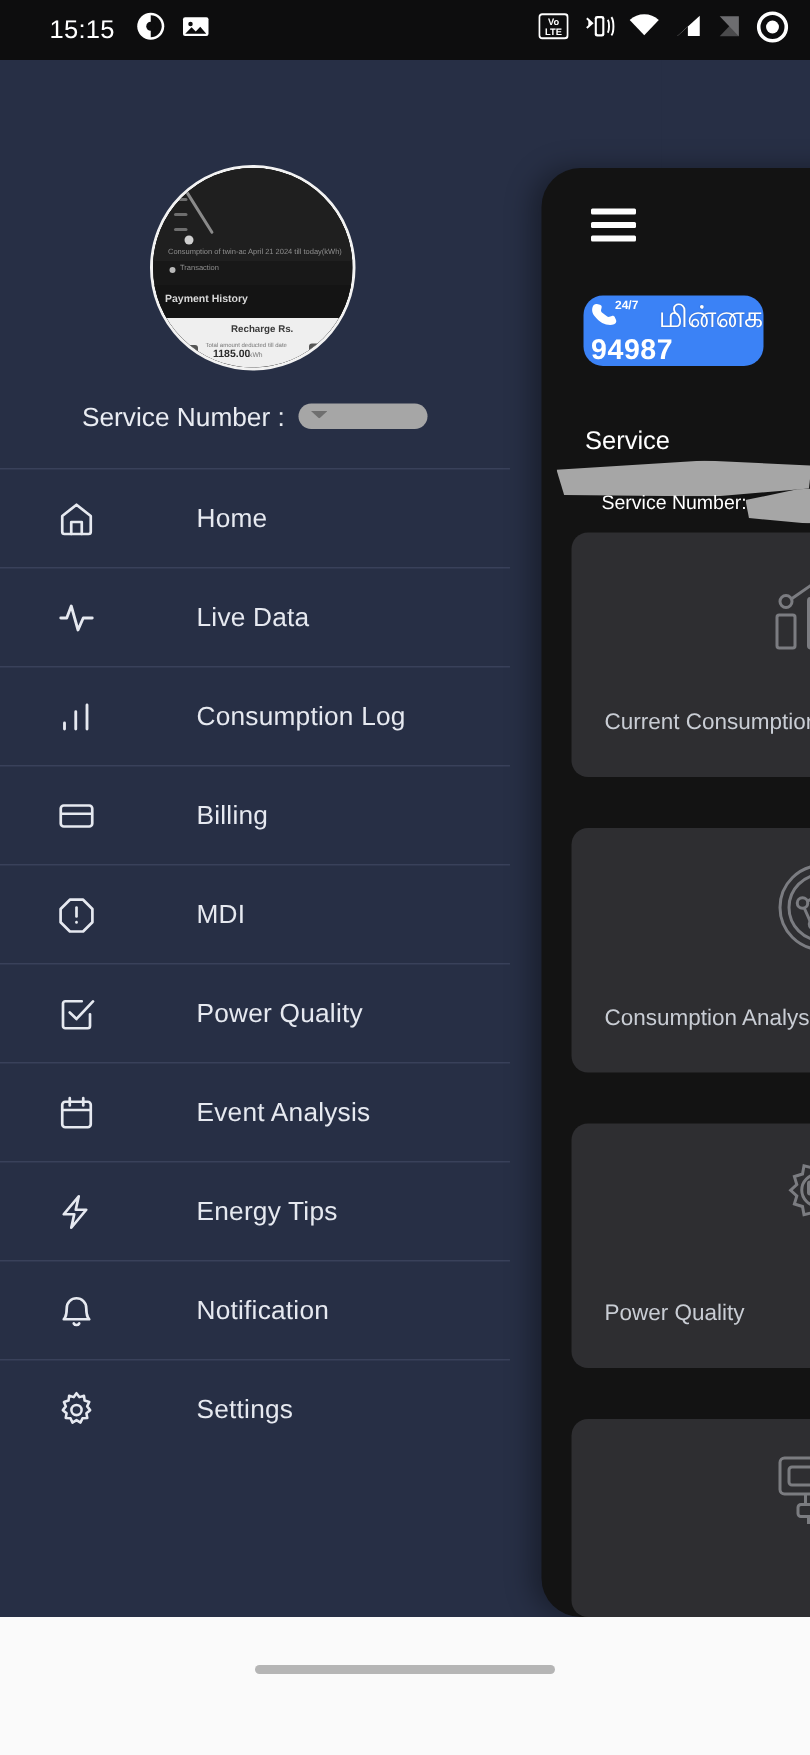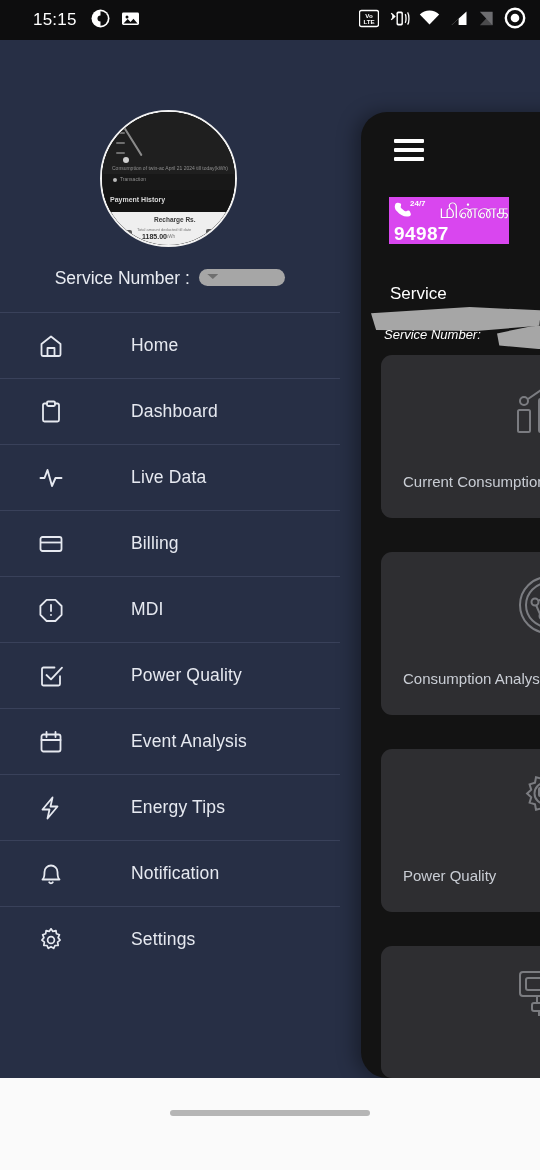--- a/index.html
+++ b/index.html
@@ -116,23 +116,24 @@
     position: absolute; top: 27px; left: 33px;
     width: 30px; height: 22px;
     display: flex; flex-direction: column; justify-content: space-between;
   }
   #hamburger span {
     display: block; height: 4px; background: #ffffff; border-radius: 1px;
   }
   #banner {
     position: absolute; top: 85px; left: 28px;
     width: 120px; height: 47px;
-    background: #d946ef;
+    background: #3b82f6;
     padding: 2px 3px 0 3px;
     overflow: hidden;
+    border-radius: 13px;
   }
   .banner-top {
     display: flex; align-items: center; gap: 1px; height: 24px;
   }
   .banner-tamil {
     color: #ffffff; font-size: 20px; line-height: 22px;
     font-family: "DejaVu Sans", sans-serif;
     letter-spacing: -.5px;
     text-shadow: 0 0 1px rgba(0,0,0,.25);
     margin-left: 24px;
@@ -151,22 +152,22 @@
     color: #ffffff; font-size: 17px;
   }
   .redact {
     position: absolute; background: #a6a6a6;
   }
   #redact-name {
     top: 195px; left: 10px; width: 170px; height: 24px;
     clip-path: polygon(0 26%, 58% 0, 100% 14%, 99% 78%, 62% 100%, 3% 96%);
   }
   #svc2-label {
-    position: absolute; top: 215px; left: 23px;
-    color: #ffffff; font-size: 13px; font-style: italic;
+    position: absolute; top: 215px; left: 40px;
+    color: #ffffff; font-size: 13px;
   }
   #redact-svc {
     top: 207px; left: 136px; width: 115px; height: 30px;
     clip-path: polygon(0 48%, 30% 24%, 100% 10%, 100% 92%, 36% 100%, 2% 88%);
   }
 
   .card {
     position: absolute; left: 20px;
     width: 210px; height: 163px;
     background: #2e2e31;
@@ -301,39 +302,40 @@
       <div class="menu-item">
         <span class="mi-icon">
           <svg width="26" height="26" viewBox="0 0 26 26" fill="none" stroke="#e6e9f0" stroke-width="1.8" stroke-linecap="round" stroke-linejoin="round">
               <path d="M3.5 11L13 3.5 22.5 11v10.5a1.5 1.5 0 0 1-1.5 1.5H5a1.5 1.5 0 0 1-1.5-1.5z"></path>
               <path d="M9.5 23v-8h7v8"></path>
             </svg>
         </span>
         <span class="mi-label">Home</span>
       </div>
 
-      <div class="menu-item">
-        <span class="mi-icon">
-          <svg width="26" height="26" viewBox="0 0 26 26" fill="none" stroke="#e6e9f0" stroke-width="1.8" stroke-linecap="round" stroke-linejoin="round">
-              <path d="M9 4.5H6.5A1.5 1.5 0 0 0 5 6v15a1.5 1.5 0 0 0 1.5 1.5h13A1.5 1.5 0 0 0 21 21V6a1.5 1.5 0 0 0-1.5-1.5H17"></path>
-              <rect x="9" y="2.5" width="8" height="4.5" rx="1.2"></rect>
-            </svg>
-        </span>
-        <span class="mi-label">Dashboard</span>
-      </div>
 
       <div class="menu-item">
         <span class="mi-icon">
           <svg width="26" height="26" viewBox="0 0 26 26" fill="none" stroke="#e6e9f0" stroke-width="1.9" stroke-linecap="round" stroke-linejoin="round">
               <path d="M2.5 13h4l3-8 4.5 16 3.5-8h6"></path>
             </svg>
         </span>
         <span class="mi-label">Live Data</span>
       </div>
 
+      <div class="menu-item">
+        <span class="mi-icon">
+          <svg width="26" height="26" viewBox="0 0 26 26" fill="none" stroke="#e6e9f0" stroke-width="1.9" stroke-linecap="round">
+              <path d="M5 21v-4"></path>
+              <path d="M12.5 21V9.5"></path>
+              <path d="M20 21V5"></path>
+            </svg>
+        </span>
+        <span class="mi-label">Consumption Log</span>
+      </div>
 
       <div class="menu-item">
         <span class="mi-icon">
           <svg width="26" height="26" viewBox="0 0 26 26" fill="none" stroke="#e6e9f0" stroke-width="1.8" stroke-linejoin="round">
               <rect x="2.5" y="6" width="21" height="14" rx="2"></rect>
               <path d="M2.5 11.5h21"></path>
             </svg>
         </span>
         <span class="mi-label">Billing</span>
       </div>

